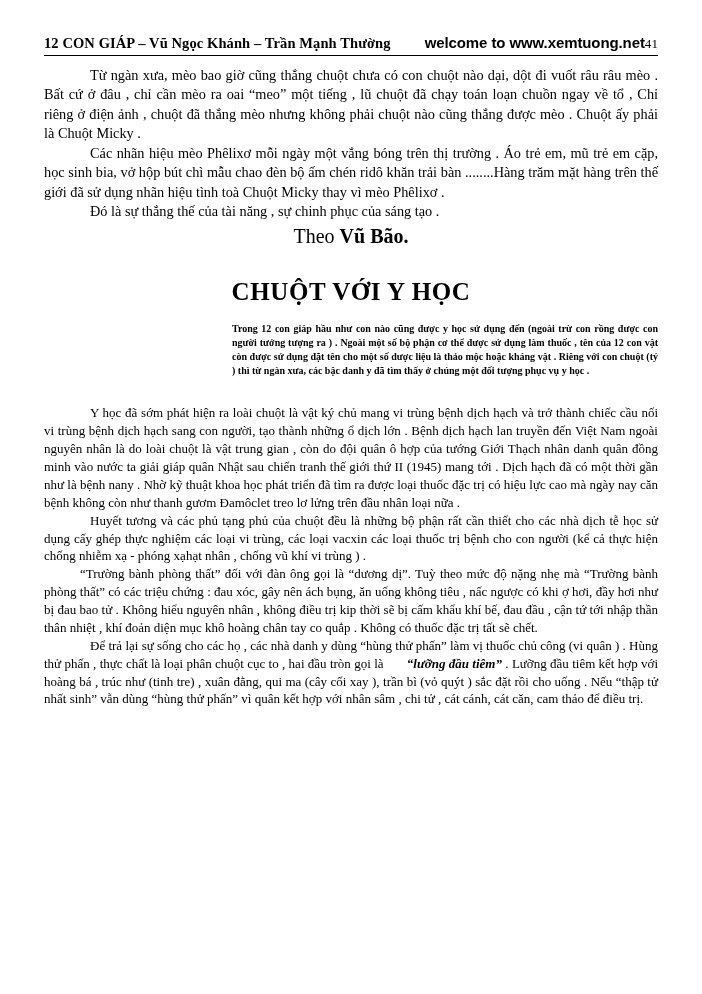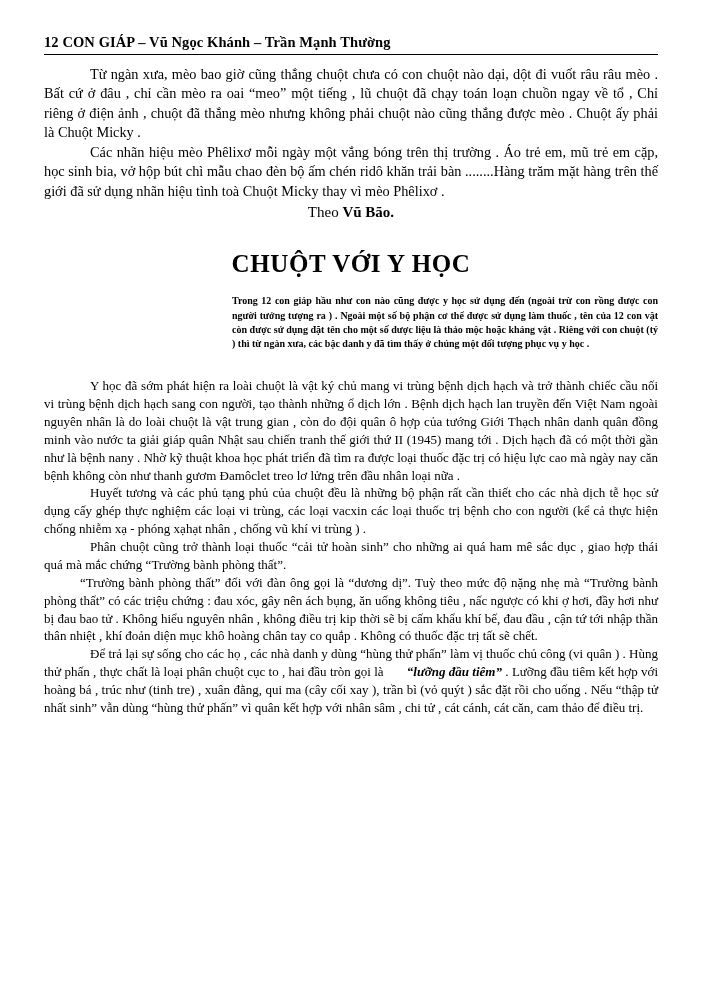--- a/index.html
+++ b/index.html
@@ -64,21 +64,21 @@
     line-height: 1.36;
     text-align: justify;
   }
   .body-text p {
     margin: 0;
     text-indent: 46px;
   }
   .attrib {
     text-align: center;
     margin-top: 1px;
-    font-size: 15px;
+    font-size: 20px;
   }
   .attrib b { font-weight: bold; }
 
   .doc-title {
     text-align: center;
     font-family: "Liberation Serif", "DejaVu Serif", serif;
     font-weight: bold;
     font-size: 25px;
     letter-spacing: 0.6px;
     margin-top: 28px;
@@ -107,36 +107,40 @@
   .main-body p.indent-small { text-indent: 36px; }
   .bi { font-weight: bold; font-style: italic; margin-left: 20px; }
 </style>
 </head>
 <body>
 
 <div class="page">
 
   <div class="header">
     <div class="header-left">12 CON GIÁP – Vũ Ngọc Khánh – Trần Mạnh Thường</div>
+    <div class="header-right-wrap">
+      <span class="header-url">welcome to www.xemtuong.net</span>
+        <span class="header-page">41</span>
+    </div>
   </div>
   <div class="rule"></div>
 
   <div class="body-text">
     <p>Từ ngàn xưa, mèo bao giờ cũng thắng chuột chưa có con chuột nào dại,  dột đi vuốt râu râu mèo . Bất cứ ở đâu , chỉ cần mèo ra oai “meo” một tiếng , lũ chuột đã chạy toán loạn chuồn ngay về tổ , Chỉ riêng ở điện ảnh , chuột đã thắng mèo nhưng không phải chuột nào cũng thắng được mèo . Chuột ấy phải là Chuột Micky .</p>
     <p>Các nhãn hiệu mèo Phêlixơ  mỗi ngày một vắng bóng trên thị trường . Áo trẻ em, mũ trẻ em cặp, học sinh bia, vở hộp bút chì mẫu chao đèn bộ ấm chén ridô khăn trải bàn ........Hàng trăm mặt hàng trên thế giới đã sử dụng nhãn hiệu tình toà  Chuột Micky thay vì mèo Phêlixơ .</p>
+    <p>Đó là sự thắng thế của tài năng , sự chinh phục của sáng tạo .</p>
     <div class="attrib">
       <span>Theo </span><b>Vũ Bão.</b>
     </div>
   </div>
 
   <h1 class="doc-title">CHUỘT VỚI Y HỌC</h1>
 
   <div class="intro-block">Trong 12 con giáp hầu như con nào cũng được y học sử dụng đến (ngoài trừ con rồng được con người tưởng tượng ra ) . Ngoài một số bộ phận cơ thể được sử dụng làm thuốc , tên của 12 con vật còn được sử dụng đặt tên cho một số dược liệu là thảo mộc hoặc kháng vật . Riêng với con chuột (tý ) thì từ ngàn xưa, các bậc danh y đã tìm thấy ở chúng một đối tượng phục vụ y học .</div>
 
   <div class="main-body">
     <p>Y học đã sớm phát hiện ra loài chuột là vật ký chủ mang vi trùng bệnh dịch hạch và trở thành chiếc cầu nối vi trùng bệnh dịch hạch sang con người, tạo thành những ổ dịch lớn . Bệnh dịch hạch lan truyền đến Việt Nam ngoài nguyên nhân là do loài chuột là vật trung gian , còn do đội quân ô hợp của tướng Giới Thạch nhân danh quân đồng minh vào nước ta giải giáp quân Nhật sau chiến tranh thế giới thứ II (1945) mang tới . Dịch hạch đã có một thời gần như là bệnh nany . Nhờ kỹ thuật khoa học phát triển đã tìm ra được loại thuốc đặc trị có hiệu lực cao mà ngày nay căn bệnh không còn như thanh gươm Đamôclet treo lơ lửng trên đầu nhân loại nữa .</p>
     <p>Huyết tương và các phủ tạng phủ của chuột đều là những bộ phận rất cần thiết cho các nhà dịch tễ học sử dụng cấy ghép thực nghiệm các loại vi trùng, các loại vacxin các loại thuốc trị bệnh cho con người (kể cả thực hiện chống nhiễm xạ - phóng xạhạt nhân , chống vũ khí vi trùng ) .</p>
-    <p>Phân chuột cũng trở thành loại thuốc “cải tử hoàn sinh” cho những ai quá ham mê sắc dục , giao hợp thái quá mà mắc chứng “Trường bành phòng thất”.</p>
     <p class="indent-small">“Trường bành phòng thất” đối với đàn ông gọi là “dương dị”. Tuỳ theo mức độ nặng nhẹ mà “Trường bành phòng thất” có các triệu chứng : đau xóc, gây nên ách bụng, ăn uống không tiêu , nấc ngược có khi ợ hơi, đầy hơi như bị đau bao tử . Không hiểu nguyên nhân , không điều trị kip thời sẽ bị cấm khẩu khí bế, đau đầu , cận tứ tới nhập thần thân nhiệt , khí đoản diện mục khô hoàng chân tay co quắp . Không có thuốc đặc trị tất sẽ chết.</p>
     <p><span>Để trả lại sự sống cho các họ , các nhà danh y dùng “hùng thử phấn”  làm vị thuốc chủ công (vi quân ) . Hùng thử phấn , thực chất là loại phân chuột cục to , hai đầu tròn gọi là </span><span class="bi">“lưỡng đầu tiêm”</span><span> . Lưỡng đầu tiêm kết hợp với hoàng bá , trúc như (tinh tre) , xuân đằng, qui ma (cây cối xay ), trần bì (vỏ quýt ) sắc đặt rồi cho uống . Nếu “thập tử nhất sinh” vẫn dùng “hùng thử phấn” vì quân kết hợp với nhân sâm , chi tử , cát cánh, cát căn, cam thảo  để điều trị.</span></p>
   </div>
 
 </div>
 
 </body></html>

